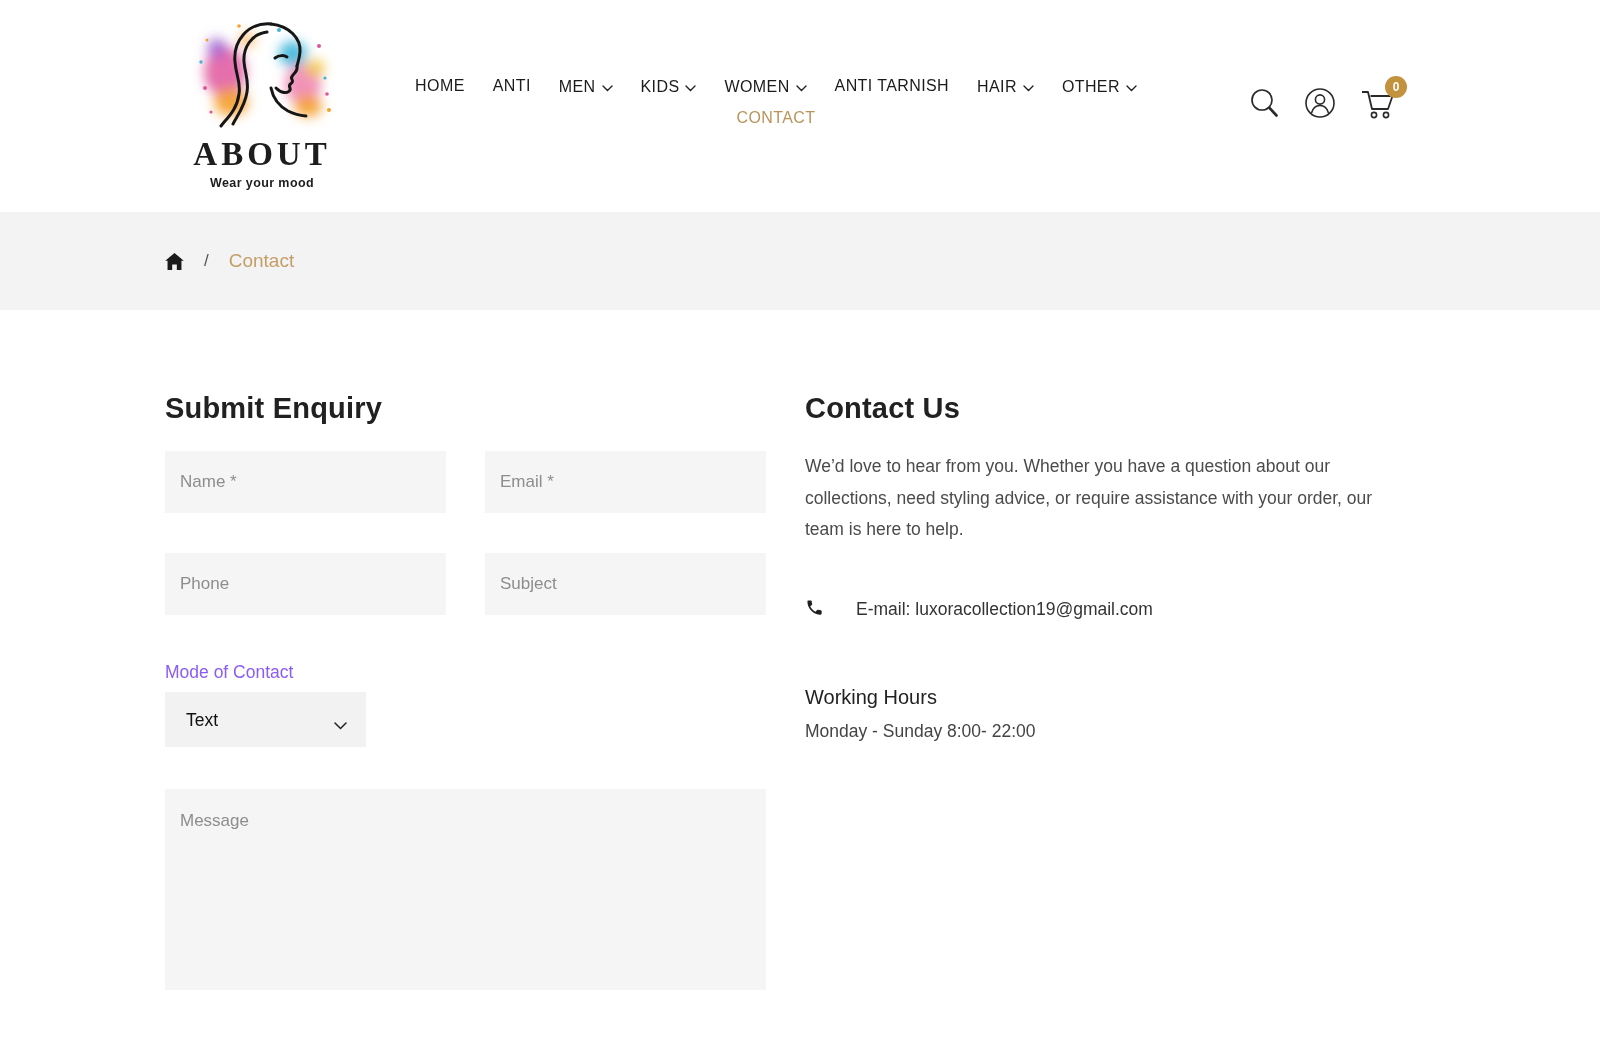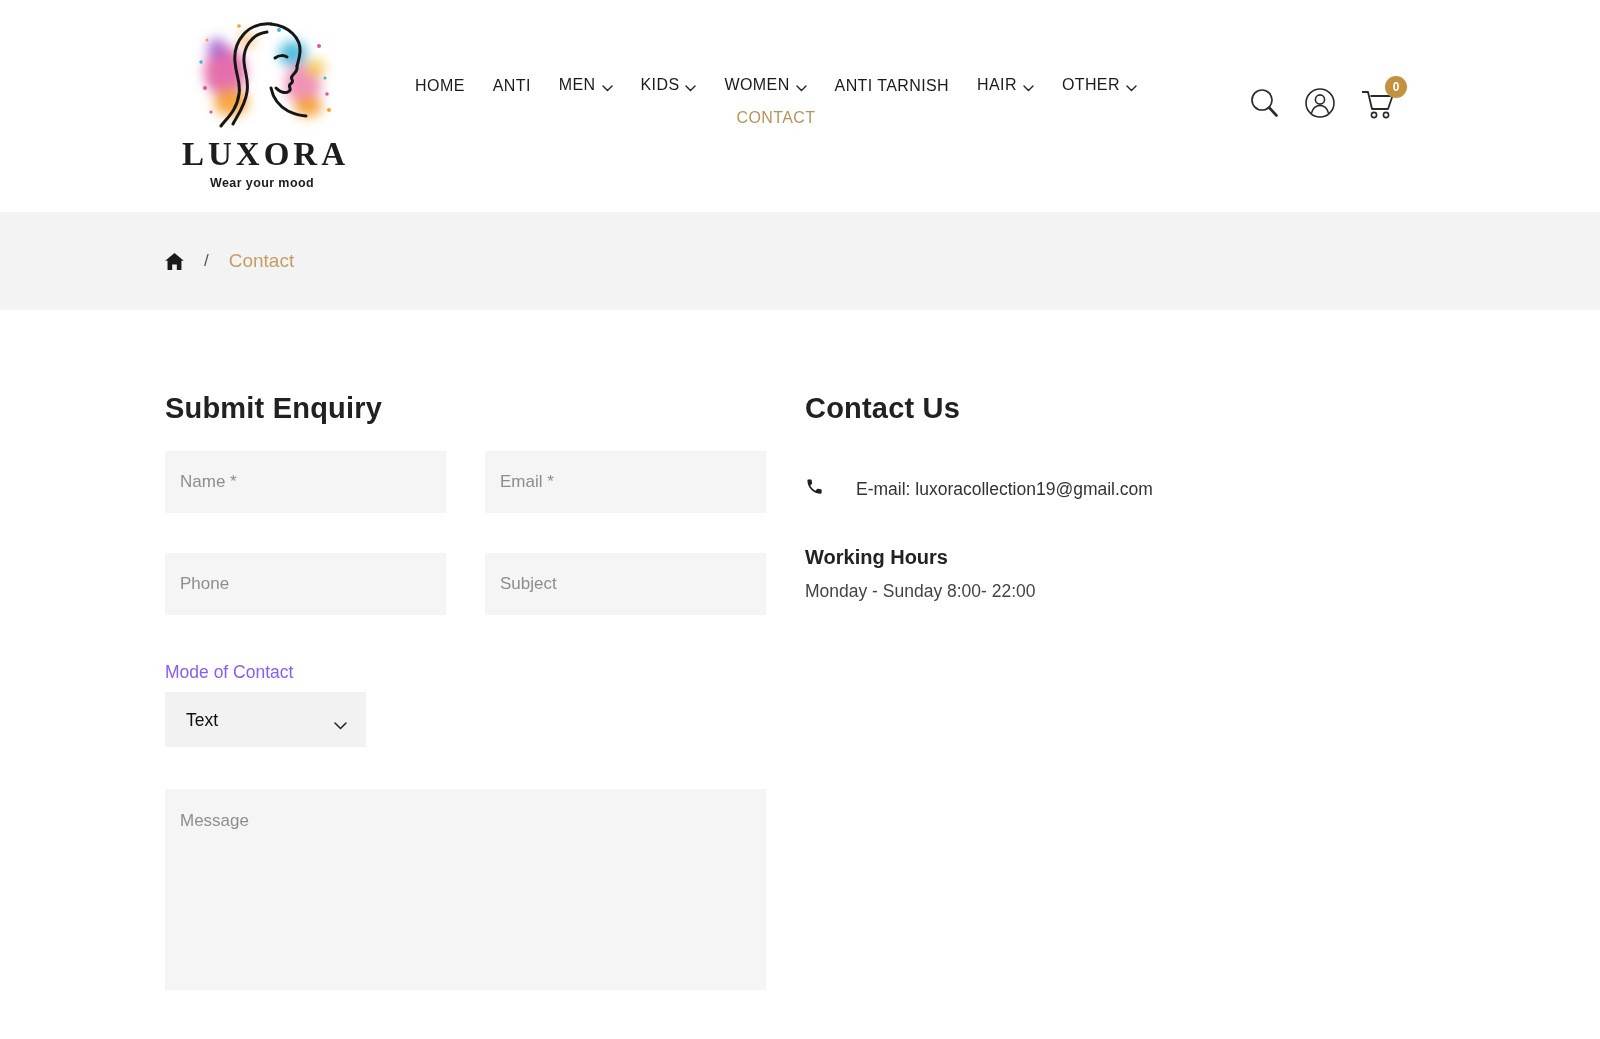--- a/index.html
+++ b/index.html
@@ -8,21 +8,21 @@
   
   .header { position:relative; height:212px; background:#ffffff; }
 
   .logo-block { position:absolute; left:182px; top:18px; width:160px; text-align:center; cursor:pointer; }
   .brand-name { font-family:"Liberation Serif", serif; font-size:33px; font-weight:600; letter-spacing:4px; color:#1d1d1d; margin-top:2px; }
   .brand-tagline { font-size:12.5px; font-weight:700; color:#1d1d1d; letter-spacing:.4px; margin-top:3px;text-align:center; }
 
   .nav { position:absolute; left:395px; top:76px; width:762px; }
   .nav-row1 { display:flex; justify-content:center; align-items:center; gap:28px; }
   .nav-row2 { display:flex; justify-content:center; margin-top:13px; }
-  .nav-item { display:flex; align-items:flex-start; gap:6px; font-size:16px; color:#1b1b1b; letter-spacing:.4px; cursor:pointer; white-space:nowrap; }
+  .nav-item { display:flex; align-items:flex-end; gap:6px; font-size:16px; color:#1b1b1b; letter-spacing:.4px; cursor:pointer; white-space:nowrap; }
   .nav-item.active { color:#b9945a; }
   .chev { display:inline-block; margin-top:2px; }
 
   .header-icons { position:absolute; left:1248px; top:86px; display:flex; align-items:center; gap:24px; }
   .hicon { cursor:pointer; display:flex; align-items:center; justify-content:center; }
   .cart-wrap { position:relative; }
   .cart-badge { position:absolute; top:-10px; right:-11px; width:22px; height:22px; border-radius:50%; background:#c3923e; color:#ffffff; font-size:12px; font-weight:700; display:flex; align-items:center; justify-content:center; }
 
   
   .breadcrumb-bar { height:98px; background:#f3f3f3; display:flex; align-items:center; padding-left:165px; }
@@ -43,21 +43,21 @@
 
   .mode-label { margin-top:47px; font-size:17.5px; color:#8b5cf6; }
   .select-wrap { position:relative; margin-top:9px; width:201px; }
   .mode-select { appearance:none; -webkit-appearance:none; width:201px; height:55px; background:#f2f2f2; border:none; outline:none; font-size:17.5px; color:#111; padding:0 21px; font-family:"Liberation Sans", sans-serif; cursor:pointer; }
   .select-chev { position:absolute; right:19px; top:24px; pointer-events:none; }
 
   .message-area { margin-top:42px; width:601px; height:201px; background:#f5f5f5; border:none; outline:none; font-size:17px; color:#333; padding:22px 15px; font-family:"Liberation Sans", sans-serif; resize:none; display:block; }
 
   .intro-text { margin-top:26px; font-size:17.5px; line-height:31.5px; color:#4b4b4b; }
   .email-row { margin-top:52px; display:flex; align-items:center; gap:32px; font-size:17.5px; color:#333; }
-  .hours-title { margin-top:45px; font-size:20px; font-weight:700; color:#222; }
+  .hours-title { margin-top:64px; font-size:20px; font-weight:400; color:#222; }
   .hours-text { margin-top:12px; font-size:17.5px; color:#444; }
 </style>
 </head>
 <body>
 
 <div class="header">
 
   <div class="logo-block">
     <svg width="150" height="112" viewBox="0 0 150 112">
       <defs>
@@ -93,21 +93,21 @@
         </g>
       <g fill="none" stroke="#161616" stroke-width="3" stroke-linecap="round">
         <path d="M84 6 C 60 4 46 24 48 44 C 49 58 54 64 52 76 C 50 92 40 100 34 108"></path>
         <path d="M80 14 C 64 16 56 30 57 44 C 58 56 62 62 60 74 C 58 88 50 98 46 106"></path>
         <path d="M84 6 C 102 8 114 20 113 34 C 112.5 40 111 44 110 48"></path>
         <path d="M110 48 C 111 52 108 55 106 57 C 104.5 58.5 104 60 105 61.5 C 106 63 105.5 64.5 104 65.5 C 102.5 66.5 102 68 103 70 C 104 72.5 101 75 97 74.5 C 93.5 74.1 91 72 89 70"></path>
         <path d="M88 40 C 92 37 97 37 100 39"></path>
         <path d="M84 70 C 86 80 92 88 101 93 C 107 96 113 97.5 119 98"></path>
       </g>
     </svg>
-    <div class="brand-name">LUXORA</div>
+    <div class="brand-name">ABOUT</div>
     <div class="brand-tagline">Wear your mood</div>
   </div>
 
   <div class="nav">
     <div class="nav-row1">
       <div class="nav-item">
           <span>HOME</span>
         </div>
       <div class="nav-item">
           <span>ANTI</span>
@@ -208,20 +208,21 @@
       <span class="select-chev"><svg width="13" height="8" viewBox="0 0 13 8">
             <path d="M1 1l5.5 5.5L12 1" stroke="#222" stroke-width="1.5" fill="none" stroke-linecap="round"></path>
           </svg></span>
     </div>
 
     <textarea class="message-area" placeholder="Message" style=""></textarea>
   </div>
 
   <div class="right-col">
     <div class="section-title">Contact Us</div>
+    <div class="intro-text">We’d love to hear from you. Whether you have a question about our collections, need styling advice, or require assistance with your order, our team is here to help.</div>
 
     <div class="email-row">
       <span>
         <svg width="19" height="19" viewBox="0 0 24 24">
             <path d="M6.62 10.79c1.44 2.83 3.76 5.14 6.59 6.59l2.2-2.21c.27-.27.67-.36 1.02-.24 1.12.37 2.33.57 3.57.57.55 0 1 .45 1 1V20c0 .55-.45 1-1 1-9.39 0-17-7.61-17-17 0-.55.45-1 1-1h3.5c.55 0 1 .45 1 1 0 1.25.2 2.45.57 3.57.11.35.03.74-.25 1.02l-2.2 2.2z" fill="#1f1f1f"></path>
           </svg>
       </span>
       <span>E-mail: luxoracollection19@gmail.com</span>
     </div>
 

